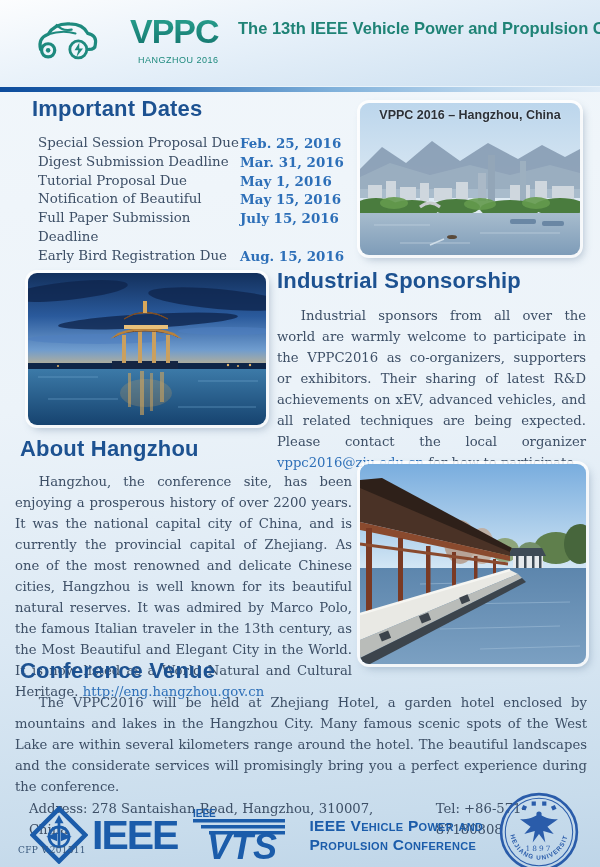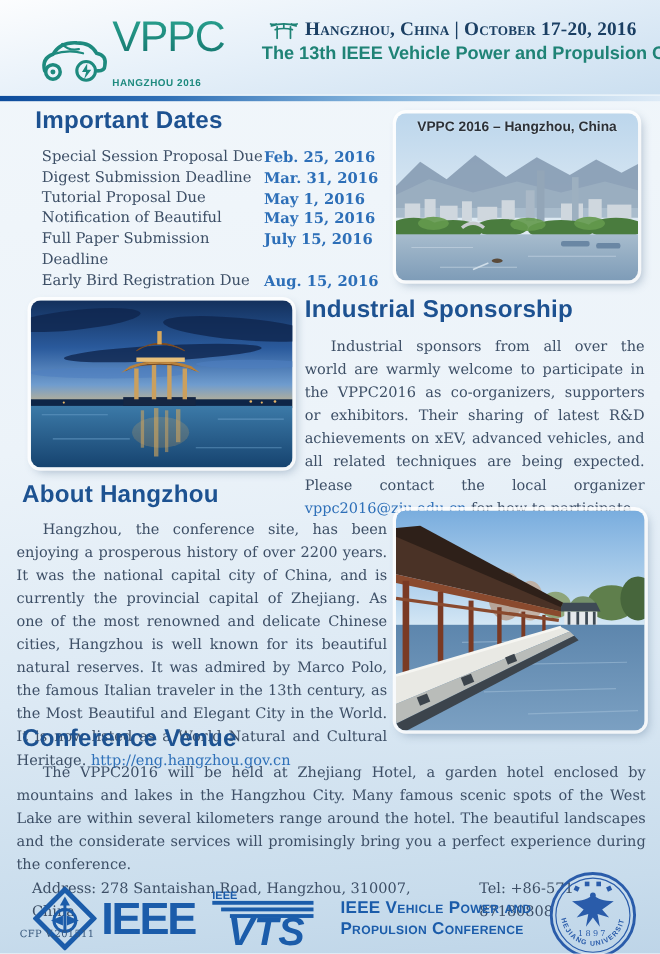--- a/index.html
+++ b/index.html
@@ -11,25 +11,25 @@
   
   .header{
     position:absolute;top:0;left:0;right:0;height:86px;
     background:linear-gradient(168deg,#fcfdfe 0%,#e6f0f9 45%,#cbdff0 100%);
     display:flex;align-items:center;
   }
   .brand{position:absolute;left:34px;top:14px;display:flex;align-items:flex-end;}
   .brand-car{width:66px;height:50px;}
   .brand-text{margin-left:2px;line-height:1;}
   .brand-name{
-    font-size:39px;font-weight:normal;letter-spacing:-1px;color:#1e8a7e;
+    font-size:34px;font-weight:bold;letter-spacing:-1px;color:#1e8a7e;
     background:linear-gradient(180deg,#2aa390,#14756e);
-    -webkit-background-clip:text;background-clip:text;-webkit-text-fill-color:transparent;
-  }
-  .brand-sub{font-size:9px;font-weight:bold;color:#1e8a7e;letter-spacing:.5px;margin-top:18px;}
+    -webkit-background-clip:text;background-clip:text;margin-left:28px;-webkit-text-fill-color:transparent;
+  }
+  .brand-sub{font-size:9px;font-weight:normal;color:#1e8a7e;letter-spacing:.5px;text-align:right;margin-top:8px;}
   .head-right{position:absolute;right:14px;top:16px;width:348px;text-align:center;}
   .loc-line{
     display:flex;align-items:center;justify-content:center;gap:6px;
     font-family:"Liberation Serif",serif;font-variant-caps:small-caps;font-weight:700;
     font-size:17.5px;color:#1b3f63;letter-spacing:.2px;white-space:nowrap;
   }
   .arch-icon{width:26px;height:18px;flex:0 0 auto;}
   .conf-line{margin-top:3px;font-size:16.5px;font-weight:bold;color:#1f8376;white-space:nowrap;}
   .divider{
     position:absolute;top:86px;left:0;right:0;height:5px;
@@ -107,34 +107,20 @@
         </g>
         <circle cx="47" cy="36" r="9" fill="none" stroke="#1e8a7e" stroke-width="3"></circle>
         <path d="M48,29 L43,37 L47,37 L45,44 L52,35 L48,35 Z" fill="#1e8a7e"></path>
       </svg>
       <div class="brand-text">
         <div class="brand-name">VPPC</div>
         <div class="brand-sub">HANGZHOU 2016</div>
       </div>
     </div>
     <div class="head-right">
-      <div class="loc-line">
-        <svg class="arch-icon" viewBox="0 0 30 20">
-          <g fill="none" stroke="#1f8376" stroke-width="1.8" stroke-linecap="round">
-            <path d="M2,6 Q15,2 28,6"></path>
-            <path d="M1,4 Q5,5 7,4"></path>
-              <path d="M23,4 Q25,5 29,4"></path>
-            <path d="M6,10 Q15,7.5 24,10"></path>
-            <path d="M8,7 L8,19"></path>
-              <path d="M22,7 L22,19"></path>
-            <path d="M15,4 L15,8"></path>
-          </g>
-        </svg>
-        <span>Hangzhou, China | October 17-20, 2016</span>
-      </div>
       <div class="conf-line">The 13th IEEE Vehicle Power and Propulsion Conference</div>
     </div>
   </div>
   <div class="divider"></div>
 
   <div class="dates">
     <div class="h2">Important Dates</div>
     <div class="dates-list serif">
       <div class="date-row">
         <span class="date-label">Special Session Proposal Due</span>

